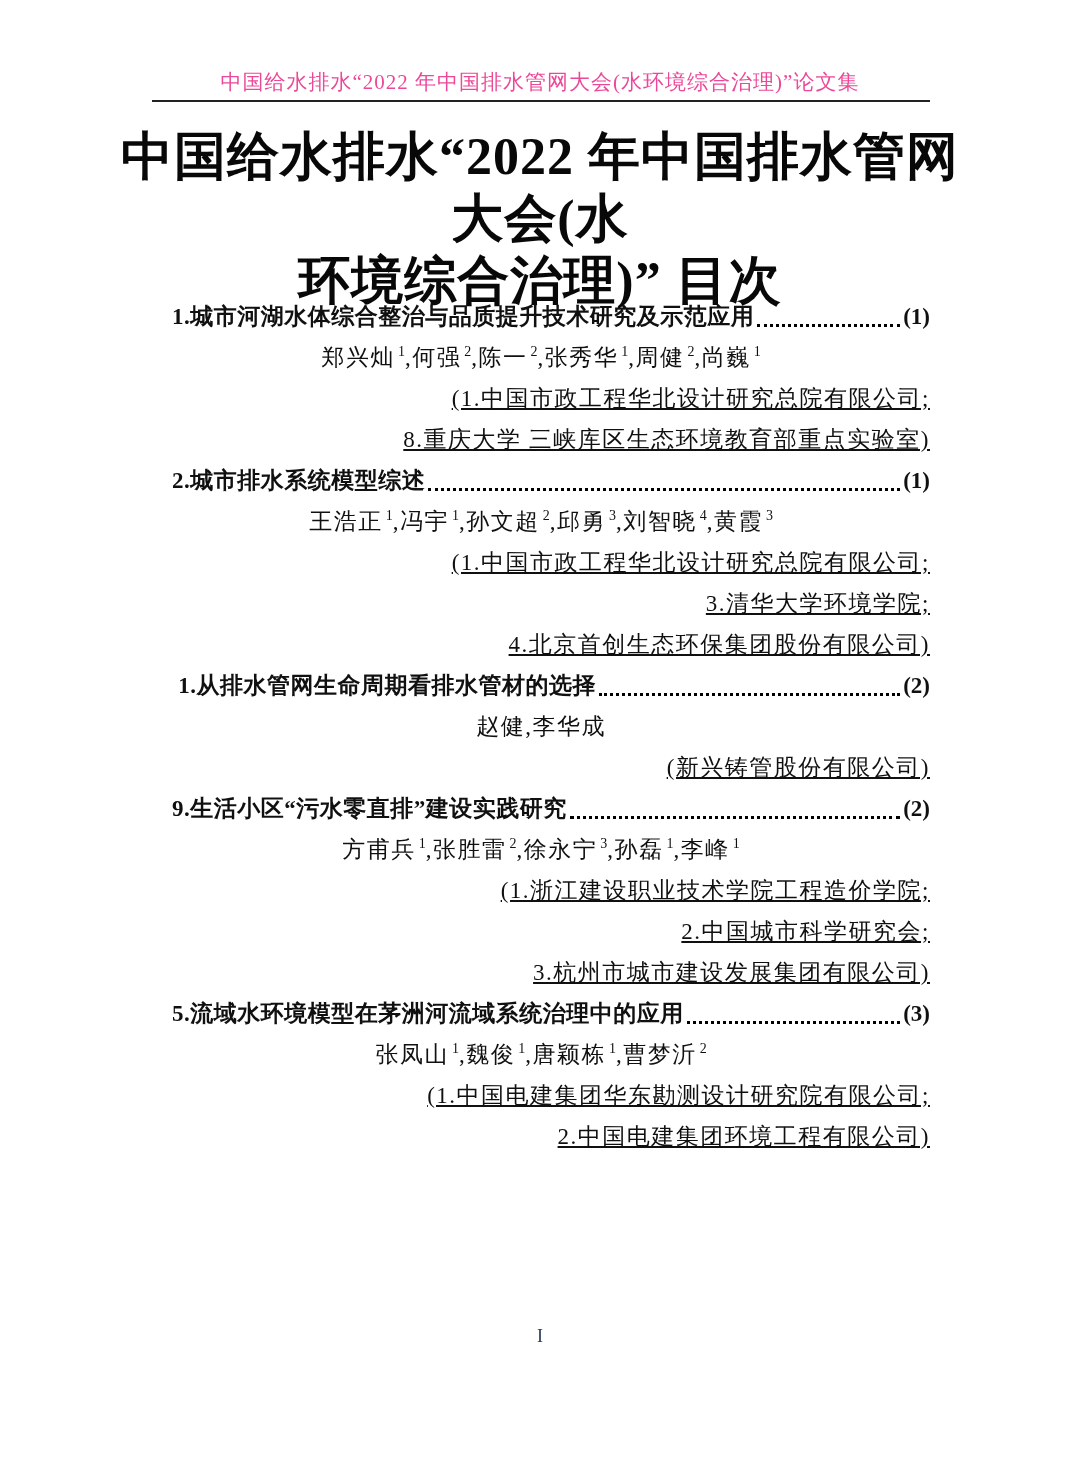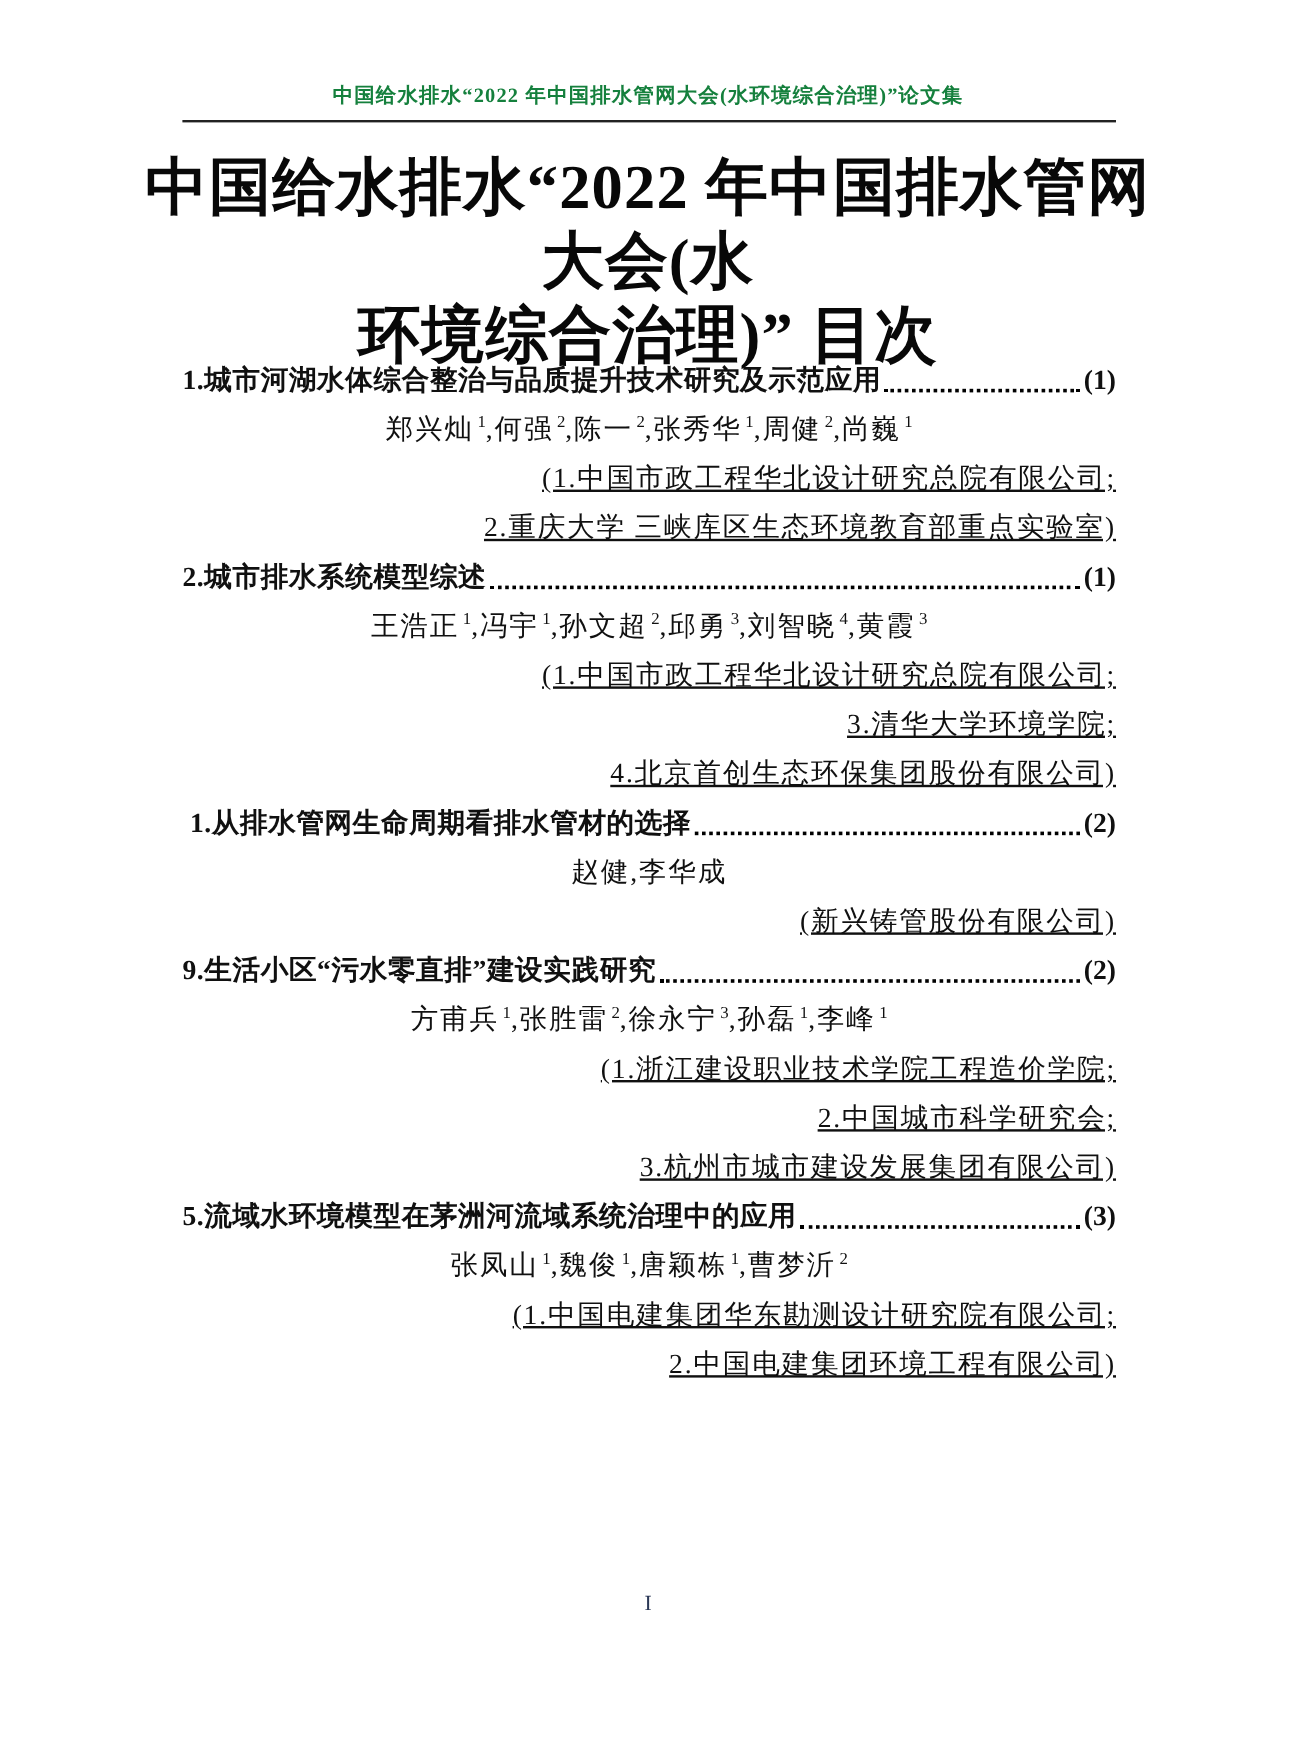--- a/index.html
+++ b/index.html
@@ -15,24 +15,24 @@
     height: 1466px;
     background: #ffffff;
     overflow: hidden;
   }
   .running-header {
     position: absolute;
     top: 68px;
     left: 0;
     width: 100%;
     text-align: center;
-    font-size: 17px;
-    font-weight: bold;
+    font-size: 21px;
+    font-weight: normal;
     letter-spacing: 1px;
-    color: #15803d;
+    color: #ec4899;
   }
   .header-rule {
     position: absolute;
     top: 100px;
     left: 152px;
     width: 778px;
     border-top: 2px solid #222222;
   }
   .doc-title {
     position: absolute;
@@ -52,20 +52,21 @@
     left: 152px;
     width: 778px;
     font-size: 23px;
     line-height: 41px;
   }
   .entry-title-row {
     display: flex;
     align-items: baseline;
     font-weight: bold;
     height: 41px;
+    margin-left: 20px;
   }
   .entry-title {
     white-space: pre-wrap;
     letter-spacing: 0.5px;
     flex: 0 0 auto;
   }
   .leader {
     flex: 1 1 auto;
     min-width: 20px;
     position: relative;
@@ -128,21 +129,21 @@
   <div class="toc" id="toc-list">
     <section class="entry">
       <div class="entry-title-row">
         <span class="entry-title">1.城市河湖水体综合整治与品质提升技术研究及示范应用</span>
         <span class="leader"></span>
         <span class="entry-page">(1)</span>
       </div>
       <div class="authors-line"><span>郑兴灿</span><sup>1</sup>,<span>何强</span><sup>2</sup>,<span>陈一</span><sup>2</sup>,<span>张秀华</span><sup>1</sup>,<span>周健</span><sup>2</sup>,<span>尚巍</span><sup>1</sup></div>
       <div class="affils">
           <div class="affil-line">(1.中国市政工程华北设计研究总院有限公司;</div>
-          <div class="affil-line">2.重庆大学 三峡库区生态环境教育部重点实验室)</div>
+          <div class="affil-line">8.重庆大学 三峡库区生态环境教育部重点实验室)</div>
         </div>
     </section>
 
     <section class="entry">
       <div class="entry-title-row">
         <span class="entry-title">2.城市排水系统模型综述</span>
         <span class="leader"></span>
         <span class="entry-page">(1)</span>
       </div>
       <div class="authors-line"><span>王浩正</span><sup>1</sup>,<span>冯宇</span><sup>1</sup>,<span>孙文超</span><sup>2</sup>,<span>邱勇</span><sup>3</sup>,<span>刘智晓</span><sup>4</sup>,<span>黄霞</span><sup>3</sup></div>

